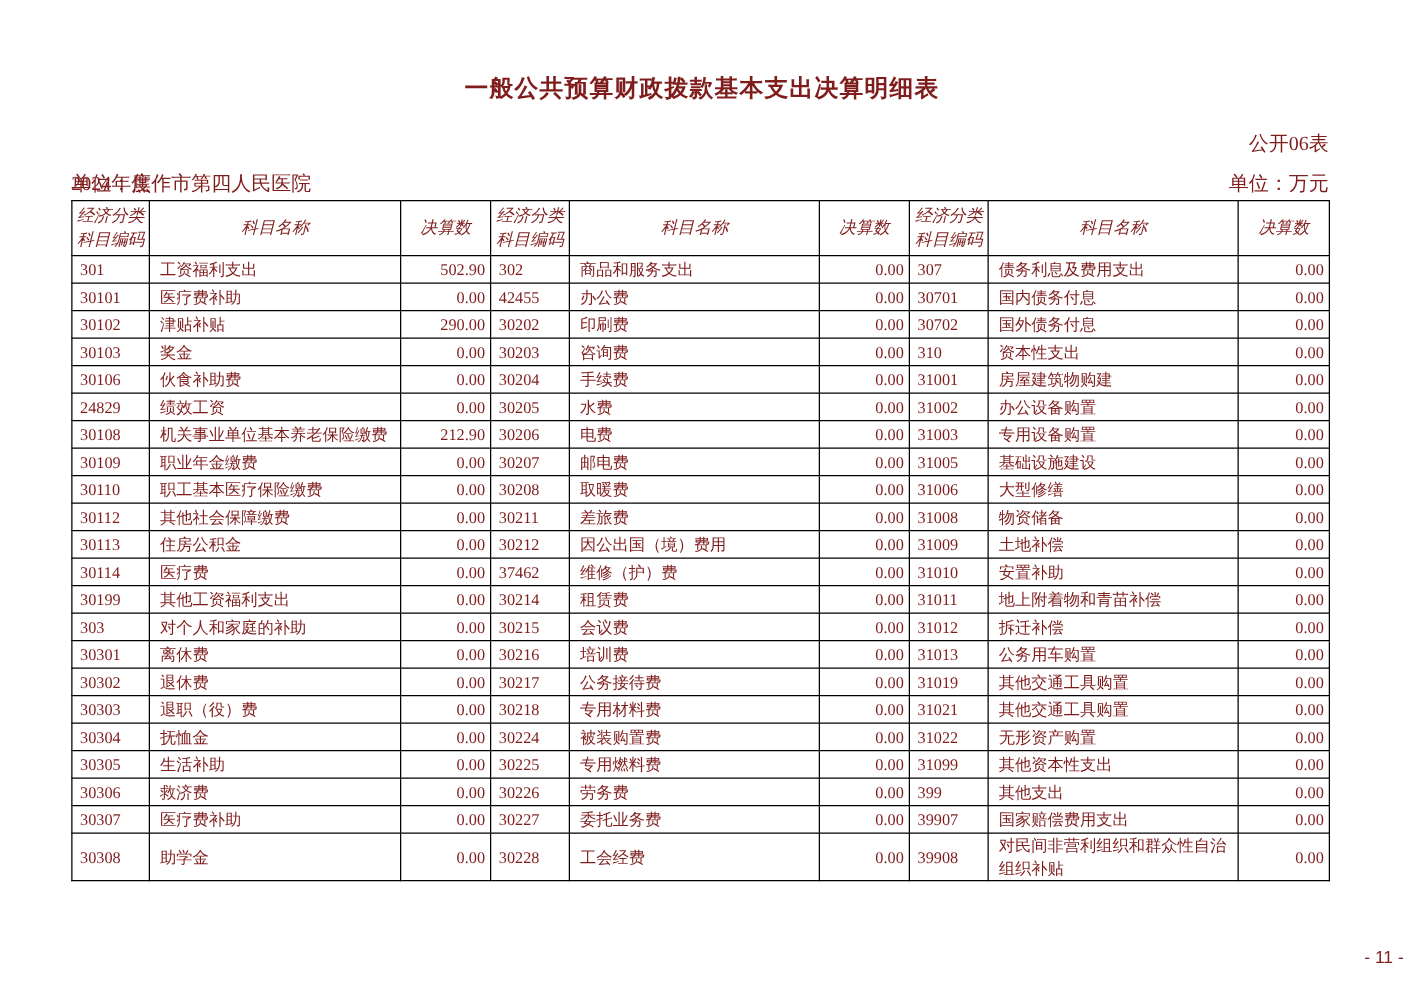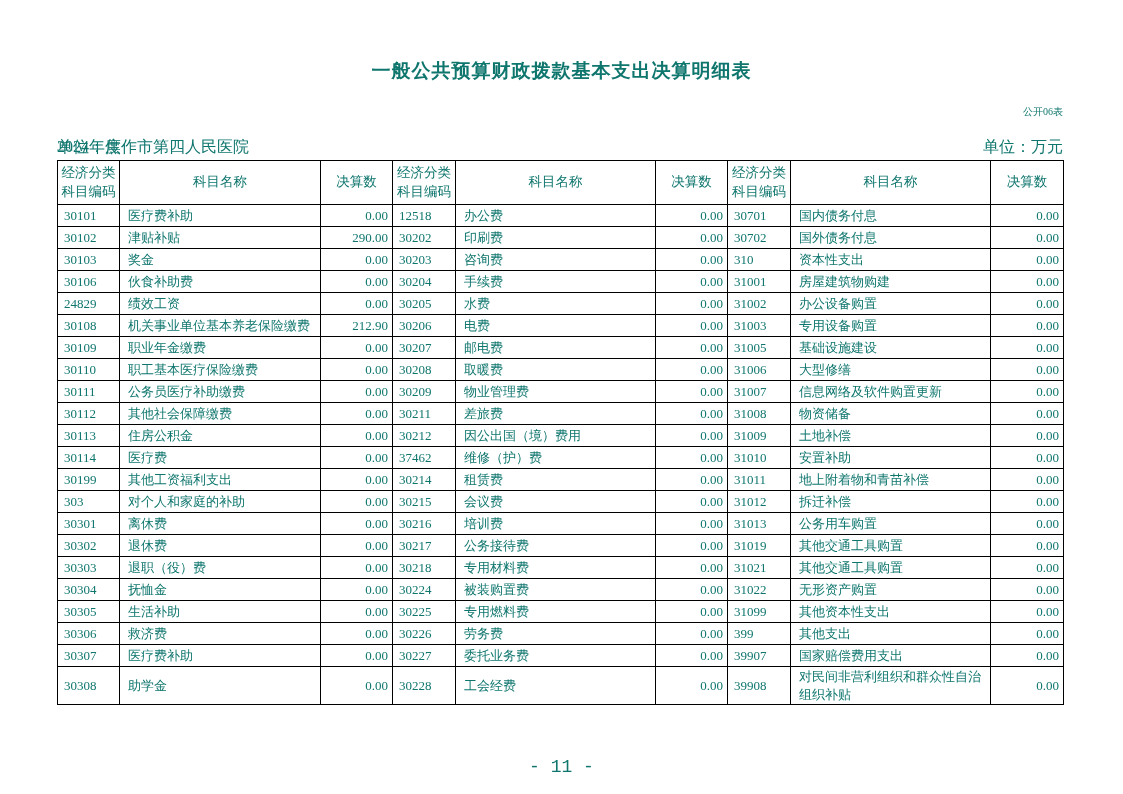--- a/index.html
+++ b/index.html
@@ -2,40 +2,40 @@
 <html><head>
 <meta charset="utf-8">
 <style>
   html, body { margin: 0; padding: 0; background: #ffffff; }
   .page {
     position: relative;
     width: 1123px;
     height: 794px;
     background: #ffffff;
     font-family: "Liberation Serif", "DejaVu Serif", serif;
-    color: #0f766e;
+    color: #7f1d1d;
     overflow: hidden;
   }
   .doc-title {
     position: absolute;
     top: 58px;
     left: 0;
     width: 100%;
     text-align: center;
     font-size: 19px;
     font-weight: bold;
     letter-spacing: 1px;
   }
   .form-label {
     position: absolute;
     top: 105px;
     left: 57px;
     width: 1006px;
     text-align: right;
-    font-size: 10px;
+    font-size: 16px;
   }
   .info-row {
     position: absolute;
     top: 137px;
     left: 57px;
     width: 1006px;
     height: 20px;
     font-size: 16px;
   }
   .info-unit   { position: absolute; left: 0; top: 0; }
@@ -49,34 +49,34 @@
     border-collapse: collapse;
     table-layout: fixed;
     font-size: 13px;
   }
   table.budget th, table.budget td {
     border: 1px solid #000000;
     vertical-align: middle;
     overflow: hidden;
     line-height: 1.35;
   }
-  table.budget thead tr { height: 44px; }
+  table.budget thead tr { height: 44px; font-style: italic; }
   table.budget tbody tr { height: 22px; }
   th.h-cell { font-weight: normal; text-align: center; font-size: 13.5px; padding: 0 2px; }
   td.col-code  { text-align: left;  padding: 0 2px 0 6px; }
   td.col-name  { text-align: left;  padding: 1px 4px 1px 8px; }
   td.col-value { text-align: right; padding: 0 4px 0 2px; }
   .page-footer {
     position: absolute;
     top: 757px;
     left: 0;
     width: 100%;
-    text-align: center;
-    font-family: Liberation Mono, monospace;
-    font-size: 18px;
+    text-align: right;
+    font-family: Liberation Sans, sans-serif;
+    font-size: 14px;
   }
 </style>
 </head>
 <body>
 
 <div class="page">
 
   <div class="doc-title">一般公共预算财政拨款基本支出决算明细表</div>
 
   <div class="form-label">公开06表</div>
@@ -107,24 +107,35 @@
         <th class="h-cell"><span>经济分类</span><br><span>科目编码</span></th>
         <th class="h-cell">科目名称</th>
         <th class="h-cell">决算数</th>
         <th class="h-cell"><span>经济分类</span><br><span>科目编码</span></th>
         <th class="h-cell">科目名称</th>
         <th class="h-cell">决算数</th>
       </tr>
     </thead>
     <tbody>
         <tr>
+          <td class="col-code">301</td>
+          <td class="col-name">工资福利支出</td>
+          <td class="col-value">502.90</td>
+          <td class="col-code">302</td>
+          <td class="col-name">商品和服务支出</td>
+          <td class="col-value">0.00</td>
+          <td class="col-code">307</td>
+          <td class="col-name">债务利息及费用支出</td>
+          <td class="col-value">0.00</td>
+        </tr>
+        <tr>
           <td class="col-code">30101</td>
           <td class="col-name">医疗费补助</td>
           <td class="col-value">0.00</td>
-          <td class="col-code">12518</td>
+          <td class="col-code">42455</td>
           <td class="col-name">办公费</td>
           <td class="col-value">0.00</td>
           <td class="col-code">30701</td>
           <td class="col-name">国内债务付息</td>
           <td class="col-value">0.00</td>
         </tr>
         <tr>
           <td class="col-code">30102</td>
           <td class="col-name">津贴补贴</td>
           <td class="col-value">290.00</td>
@@ -195,31 +206,20 @@
           <td class="col-name">职工基本医疗保险缴费</td>
           <td class="col-value">0.00</td>
           <td class="col-code">30208</td>
           <td class="col-name">取暖费</td>
           <td class="col-value">0.00</td>
           <td class="col-code">31006</td>
           <td class="col-name">大型修缮</td>
           <td class="col-value">0.00</td>
         </tr>
         <tr>
-          <td class="col-code">30111</td>
-          <td class="col-name">公务员医疗补助缴费</td>
-          <td class="col-value">0.00</td>
-          <td class="col-code">30209</td>
-          <td class="col-name">物业管理费</td>
-          <td class="col-value">0.00</td>
-          <td class="col-code">31007</td>
-          <td class="col-name">信息网络及软件购置更新</td>
-          <td class="col-value">0.00</td>
-        </tr>
-        <tr>
           <td class="col-code">30112</td>
           <td class="col-name">其他社会保障缴费</td>
           <td class="col-value">0.00</td>
           <td class="col-code">30211</td>
           <td class="col-name">差旅费</td>
           <td class="col-value">0.00</td>
           <td class="col-code">31008</td>
           <td class="col-name">物资储备</td>
           <td class="col-value">0.00</td>
         </tr>

